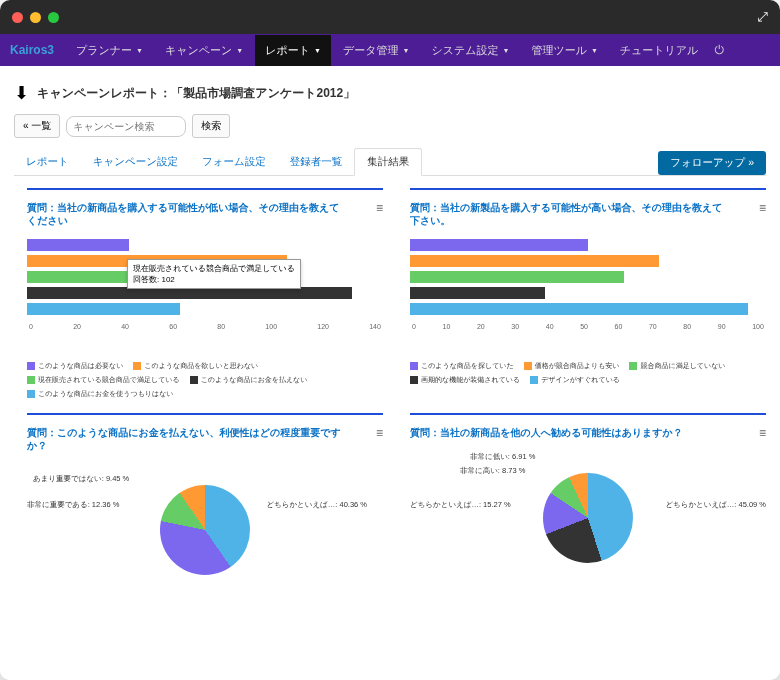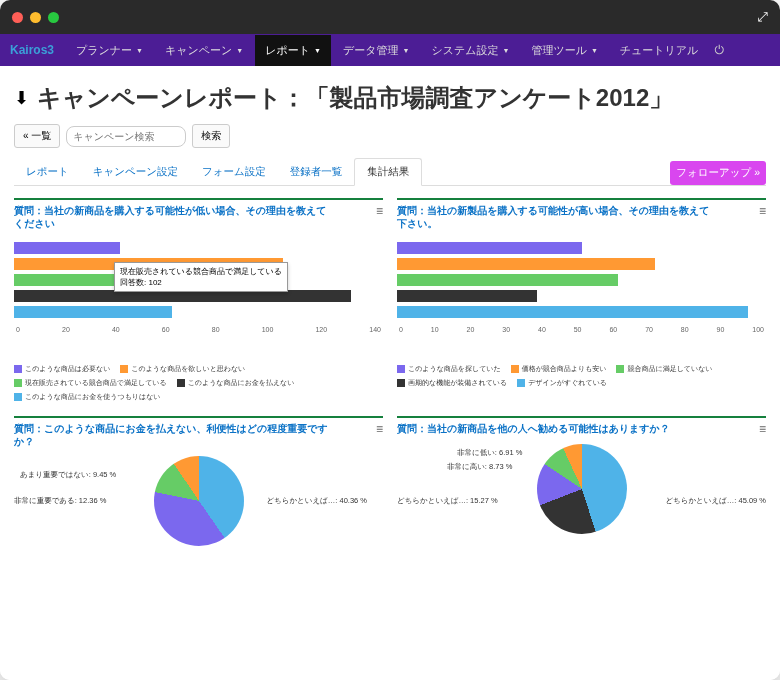--- a/index.html
+++ b/index.html
@@ -14,42 +14,42 @@
   .expand { position: absolute; right: 12px; color: #fff; font-size: 13px; }
   .navbar { background: #4c1d95; height: 32px; display: flex; align-items: center; padding: 0 10px; gap: 2px; }
   .brand { color: #3b9fd8; font-weight: bold; font-size: 12px; margin-right: 10px; }
   .navitem { color: #ddd; font-size: 11px; padding: 8px 10px; cursor: pointer; display: flex; align-items: center; gap: 4px; }
   .navitem.active { background: #111; color: #fff; }
   .caret { font-size: 7px; }
   .power { color: #ccc; margin-left: 4px; font-size: 12px; }
   .content { flex: 1; overflow: hidden; background: #fff; padding: 10px 14px; }
   .page-title { display: flex; align-items: center; gap: 8px; margin: 6px 0 10px; }
   .dl-icon { font-size: 18px; }
-  .page-title h1 { font-size: 24px; font-weight: 600; color: #333; }
+  .page-title h1 { font-size: 12px; font-weight: 600; color: #333; }
   .toolbar-row { display: flex; gap: 6px; margin-bottom: 10px; align-items: center; }
   .btn { font-size: 10px; padding: 4px 8px; border: 1px solid #ccc; border-radius: 3px; background: #fafafa; cursor: pointer; }
   .search { font-size: 10px; padding: 4px 6px; border: 1px solid #ccc; border-radius: 8px; width: 120px; }
   .tabs-row { display: flex; align-items: flex-end; border-bottom: 1px solid #ddd; margin-bottom: 12px; }
   .tab { font-size: 10.5px; color: #0b72c6; padding: 6px 12px; cursor: pointer; }
   .tab.active { color: #333; border: 1px solid #ddd; border-bottom: 1px solid #fff; border-radius: 3px 3px 0 0; margin-bottom: -1px; background: #fff; }
-  .followup { margin-left: auto; background: #d946ef; color: #fff; font-size: 10.5px; padding: 5px 6px; border: none; border-radius: 3px; cursor: pointer; }
+  .followup { margin-left: auto; background: #0369a1; color: #fff; font-size: 10.5px; padding: 5px 12px; border: none; border-radius: 3px; cursor: pointer; }
   .grid { display: grid; grid-template-columns: 1fr 1fr; gap: 14px; }
-  .panel { border-top: 2px solid #15803d; padding-top: 4px; }
+  .panel { border-top: 2px solid #1d4ed8; padding-top: 11px; margin-left: 13px; }
   .panel-head { display: flex; align-items: flex-start; justify-content: space-between; margin-bottom: 8px; }
   .panel-title { font-size: 10px; color: #0b72c6; font-weight: 600; line-height: 1.3; max-width: 320px; }
   .menu-icon { font-size: 12px; color: #666; cursor: pointer; }
   .chart { height: 120px; position: relative; }
   .bars { display: flex; flex-direction: column; gap: 4px; padding: 4px 0; }
   .bar { height: 12px; border-radius: 0; }
   .axis { display: flex; justify-content: space-between; font-size: 7px; color: #666; margin-top: 4px; padding: 0 2px; }
   .legend { display: flex; flex-wrap: wrap; gap: 4px 10px; font-size: 7px; color: #333; margin-top: 6px; }
   .lg { display: flex; align-items: center; gap: 3px; }
   .sw { width: 8px; height: 8px; }
   .tooltip { position: absolute; left: 100px; top: 24px; background: #fff; border: 1px solid #999; font-size: 8px; padding: 3px 5px; box-shadow: 0 2px 4px rgba(0,0,0,0.2); pointer-events: none; }
-  .pie-area { display: flex; align-items: flex-start; justify-content: center; gap: 8px; height: 115px; position: relative; }
+  .pie-area { display: flex; align-items: flex-end; justify-content: center; gap: 8px; height: 115px; position: relative; }
   .pie { width: 90px; height: 90px; border-radius: 50%; }
   .pie-labels { position: absolute; inset: 0; font-size: 7.5px; color: #333; }
   .pl { position: absolute; white-space: nowrap; }
 </style>
 </head>
 <body>
 
 <div class="window">
 
   <div class="titlebar">

